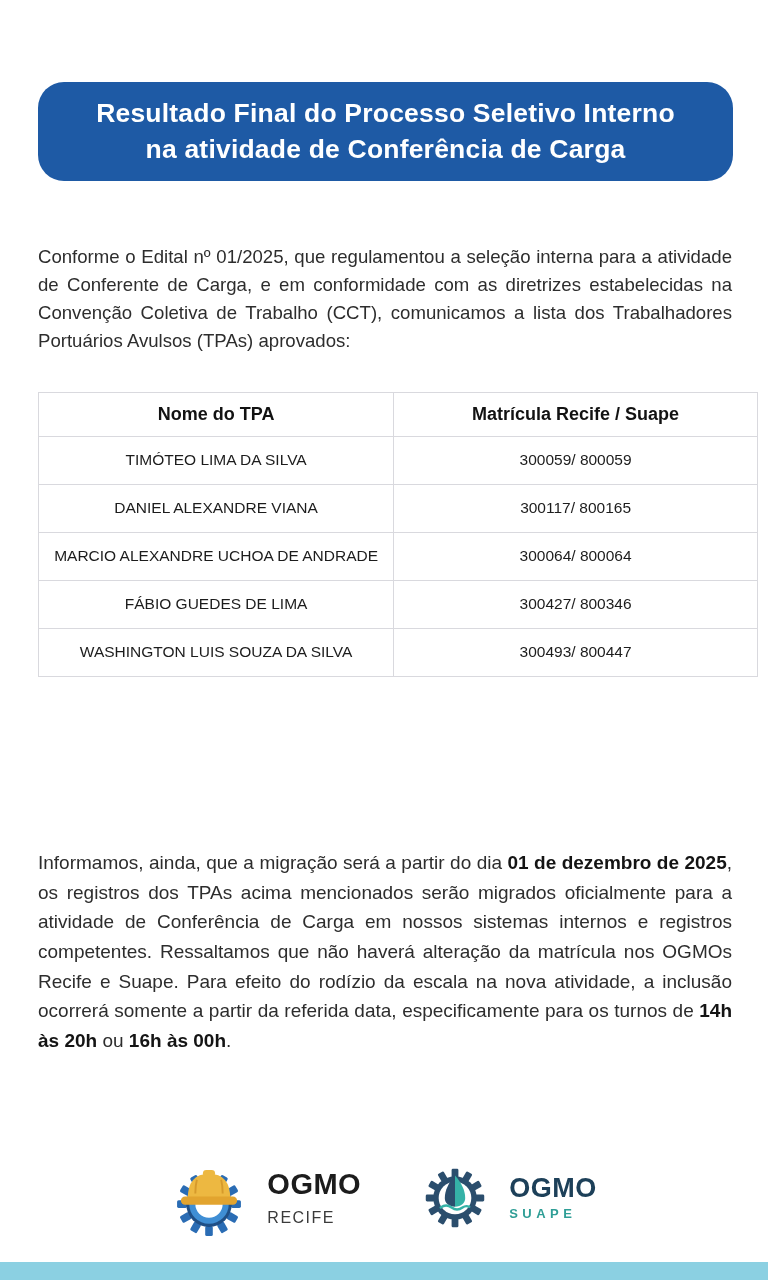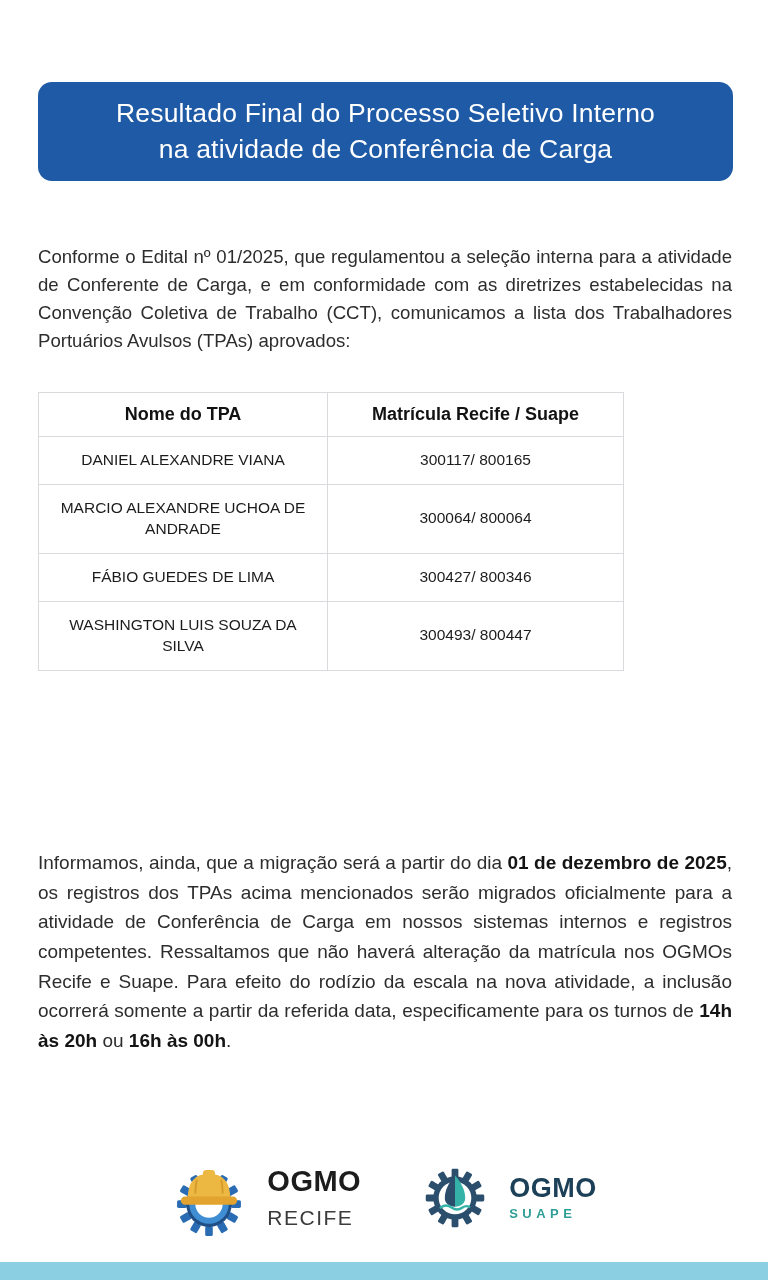--- a/index.html
+++ b/index.html
@@ -11,29 +11,29 @@
     color: #2b2b2b;
     overflow: hidden;
   }
 
   
   .banner {
     position: absolute;
     left: 38px; top: 82px;
     width: 695px; height: 99px;
     background: #1e5aa5;
-    border-radius: 14px;
+    border-radius: 26px;
     display: flex;
     flex-direction: column;
     align-items: center;
     justify-content: center;
     text-align: center;
     color: #ffffff;
     font-size: 26.5px;
-    font-weight: 400;
+    font-weight: 700;
     line-height: 1.35;
     letter-spacing: 0.2px;
   }
 
   
   .intro {
     position: absolute;
     left: 38px; top: 243px;
     width: 694px;
     font-size: 18.6px;
@@ -49,21 +49,21 @@
     line-height: 1.56;
     text-align: justify;
     color: #2d2d2d;
   }
   .closing .strong { font-weight: 700; color: #141414; }
 
   
   .results {
     position: absolute;
     left: 38px; top: 392px;
-    width: 586px;
+    width: 720px;
     border-collapse: collapse;
   }
   .results th, .results td {
     border: 1px solid #d9d9de;
     text-align: center;
     vertical-align: middle;
   }
   .results th {
     font-size: 18px;
     font-weight: 700;
@@ -89,21 +89,21 @@
     gap: 60px;
   }
   .logo { display: flex; align-items: center; gap: 20px; }
   .logo svg { display: block; }
   .logo-text { display: flex; flex-direction: column; justify-content: center; }
   .logo-recife .logo-name {
     font-size: 29px; font-weight: 800; color: #1c1c1c;
     letter-spacing: 0.5px; line-height: 1;
   }
   .logo-recife .logo-sub {
-    font-size: 21px; font-weight: 400; color: #3b3b3b;
+    font-size: 16px; font-weight: 400; color: #3b3b3b;
     letter-spacing: 1.5px; line-height: 1.1; margin-top: 10px;
   }
   .logo-suape .logo-name {
     font-size: 27px; font-weight: 800; color: #1d4059;
     letter-spacing: 0.5px; line-height: 1;
   }
   .logo-suape .logo-sub {
     font-size: 13px; font-weight: 700; color: #2f9e96;
     letter-spacing: 4.5px; line-height: 1.2; margin-top: 4px;
   }
@@ -127,20 +127,24 @@
 <p class="intro">Conforme o Edital nº 01/2025, que regulamentou a seleção interna para a atividade de Conferente de Carga, e em conformidade com as diretrizes estabelecidas na Convenção Coletiva de Trabalho (CCT), comunicamos a lista dos Trabalhadores Portuários Avulsos (TPAs) aprovados:</p>
 
 <table class="results">
   <thead>
     <tr>
       <th>Nome do TPA</th>
       <th>Matrícula Recife / Suape</th>
     </tr>
   </thead>
   <tbody>
+    <tr>
+      <td class="col-name">TIMÓTEO LIMA DA SILVA</td>
+      <td>300059/ 800059</td>
+    </tr>
     <tr>
       <td class="col-name">DANIEL ALEXANDRE VIANA</td>
       <td>300117/ 800165</td>
     </tr>
     <tr>
       <td class="col-name">MARCIO ALEXANDRE UCHOA DE ANDRADE</td>
       <td>300064/ 800064</td>
     </tr>
     <tr>
       <td class="col-name">FÁBIO GUEDES DE LIMA</td>

